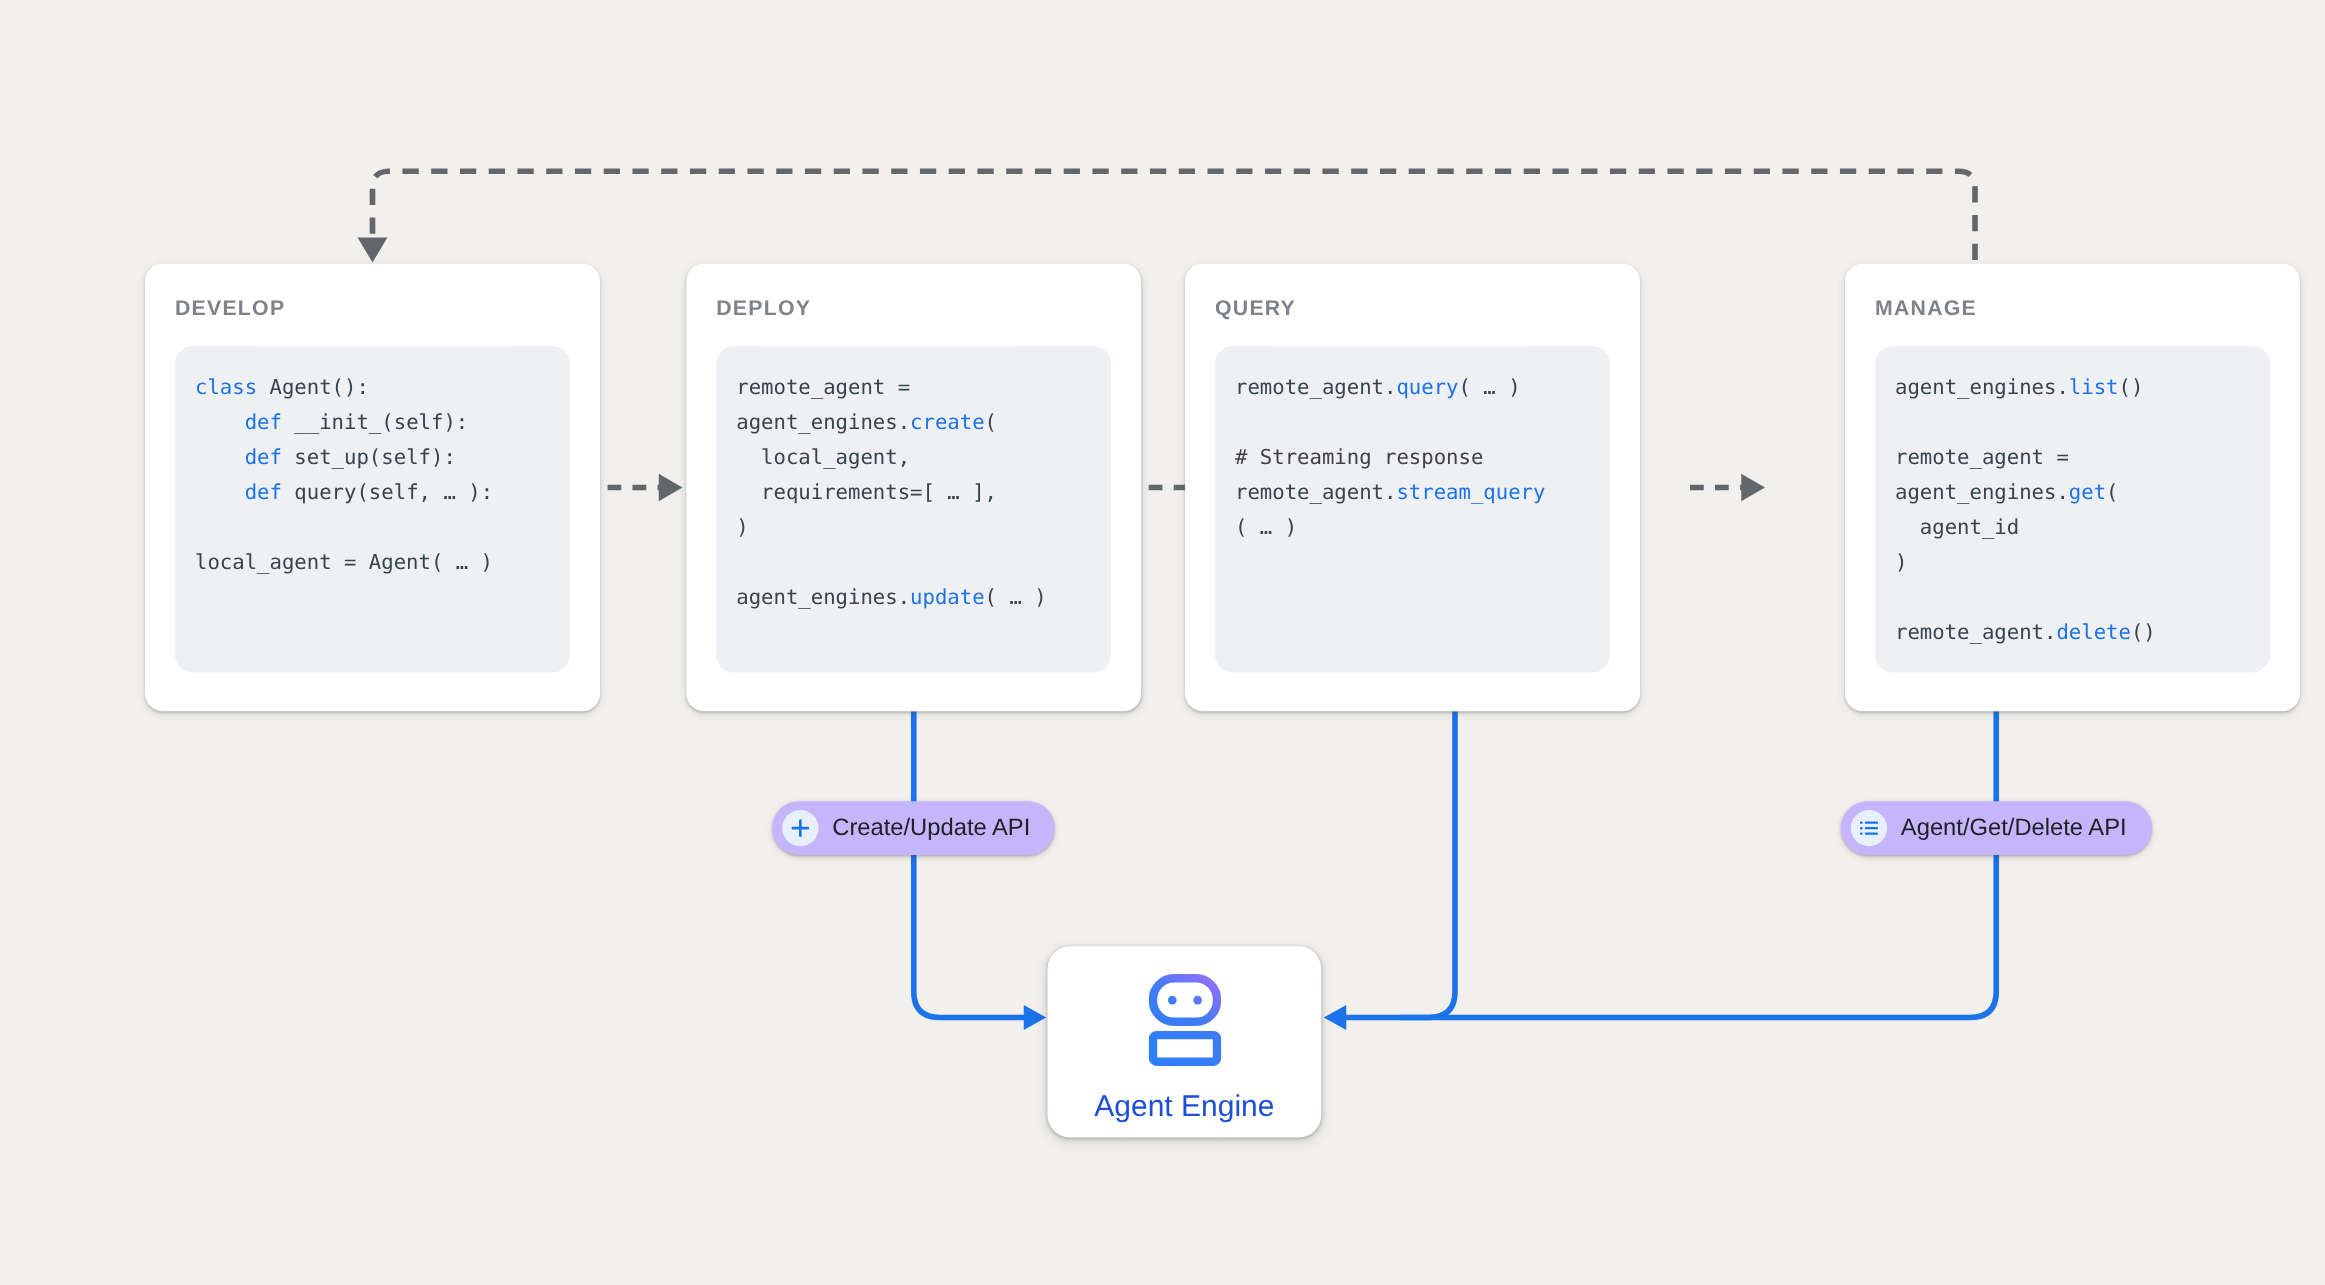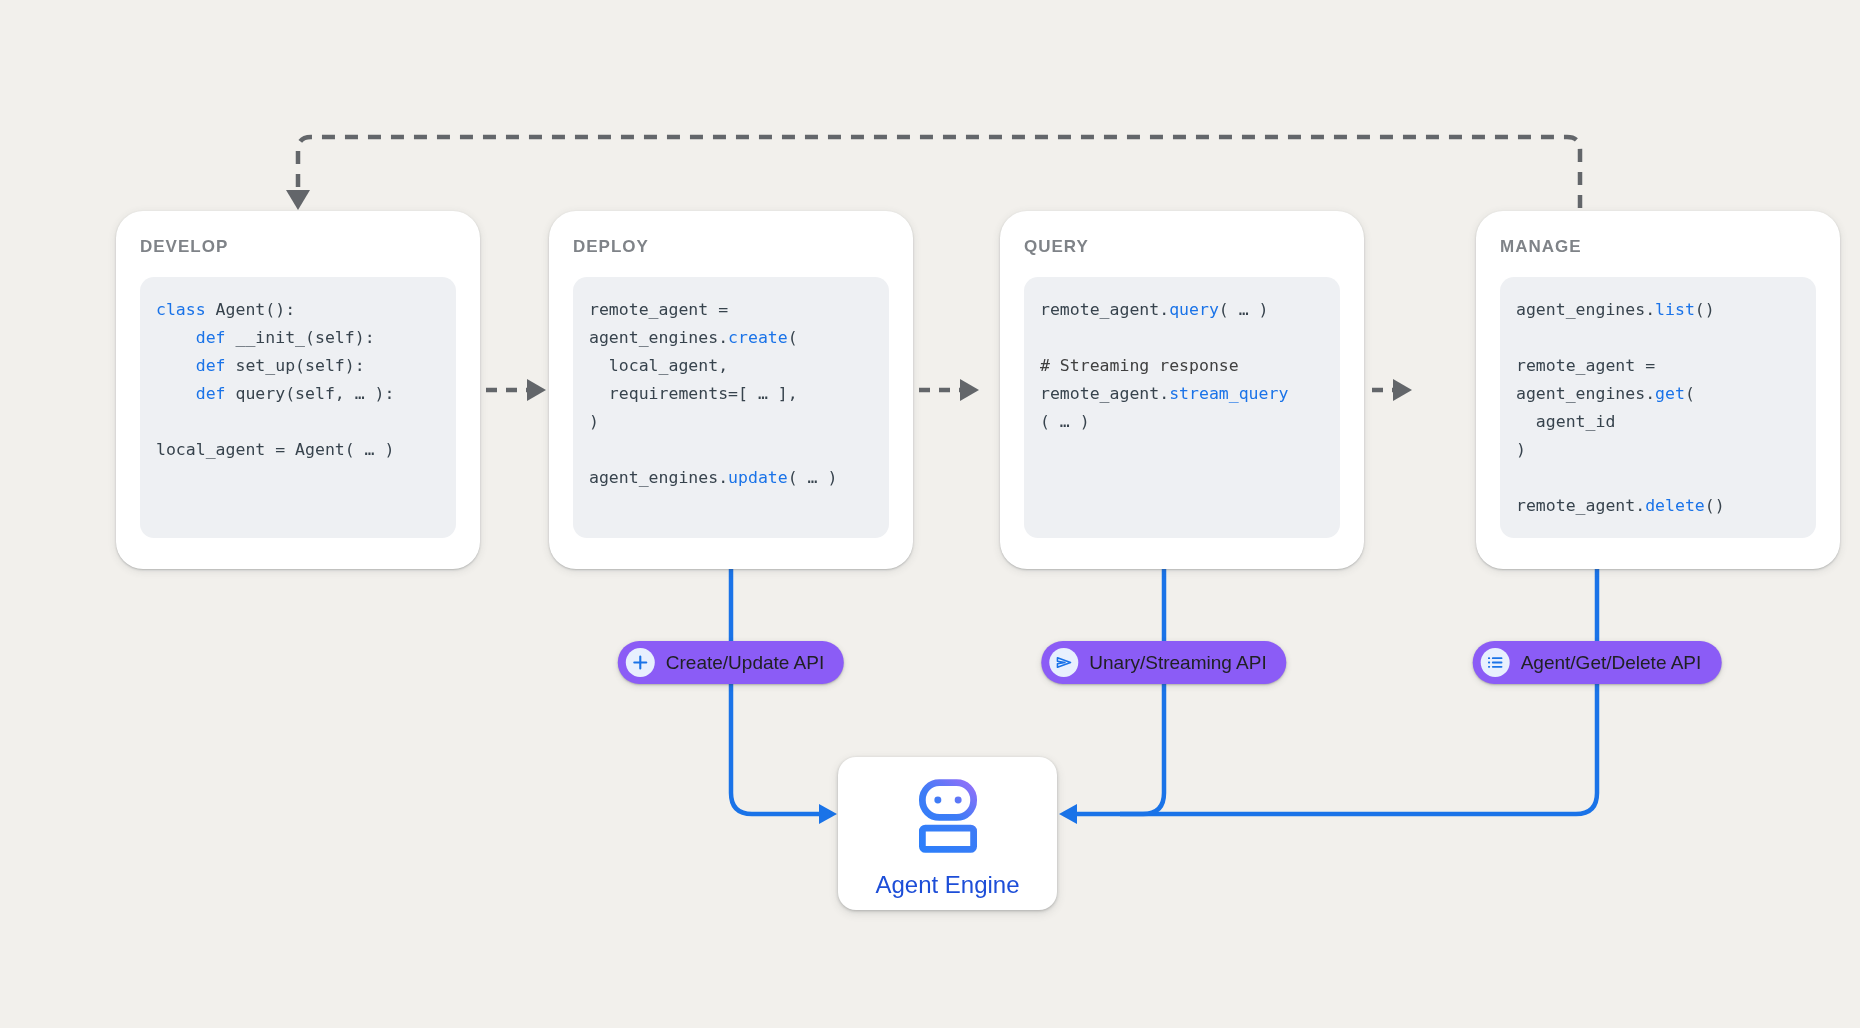--- a/index.html
+++ b/index.html
@@ -12,21 +12,21 @@
   #canvas { position: absolute; inset: 0; width: 1860px; height: 1028px; }
 
   
   #connectors { position: absolute; left: 0; top: 0; width: 1860px; height: 1028px; pointer-events: none; }
 
   
   .card {
     position: absolute;
     top: 211px; width: 364px; height: 358px;
     background: #ffffff;
-    border-radius: 27px;
+    border-radius: 14px;
     box-shadow: 0 1px 2px rgba(60,64,67,.28), 0 2px 8px rgba(60,64,67,.12);
     padding: 26px 24px 24px 24px;
   }
   .card-title {
     font-size: 17px; font-weight: bold; letter-spacing: 1px;
     color: #7f8388;
   }
   .code-block {
     margin-top: 20px;
     background: #eef0f3;
@@ -42,21 +42,21 @@
   }
   .code-line { min-height: 28px; }
   .kw { color: #1a73e8; }
   .cm { color: #404040; }
 
   
   .pill {
     position: absolute;
     top: 641px; height: 43px;
     transform: translateX(-50%);
-    background: #8b5cf6;
+    background: #c4b5fd;
     border-radius: 999px;
     box-shadow: 0 1px 2px rgba(60,64,67,.3), 0 2px 6px rgba(60,64,67,.15);
     display: flex; align-items: center;
     padding: 0 20px 0 8px; gap: 11px;
     white-space: nowrap;
   }
   .pill-icon-circle {
     width: 29px; height: 29px; border-radius: 50%;
     background: #e8f0fe;
     display: flex; align-items: center; justify-content: center;
@@ -110,47 +110,39 @@
   <div class="card" style="left:116px">
     <div class="card-title">DEVELOP</div>
     <div class="code-block"><div class="code-line"><span class="kw">class</span><span> Agent():</span></div><div class="code-line"><span>    </span><span class="kw">def</span><span> __init_(self):</span></div><div class="code-line"><span>    </span><span class="kw">def</span><span> set_up(self):</span></div><div class="code-line"><span>    </span><span class="kw">def</span><span> query(self, … ):</span></div><div class="code-line">&nbsp;</div><div class="code-line"><span>local_agent = Agent( … )</span></div></div>
   </div>
 
   <div class="card" style="left:549px">
     <div class="card-title">DEPLOY</div>
     <div class="code-block"><div class="code-line"><span>remote_agent =</span></div><div class="code-line"><span>agent_engines.</span><span class="kw">create</span><span>(</span></div><div class="code-line"><span>  local_agent,</span></div><div class="code-line"><span>  requirements=[ … ],</span></div><div class="code-line"><span>)</span></div><div class="code-line">&nbsp;</div><div class="code-line"><span>agent_engines.</span><span class="kw">update</span><span>( … )</span></div></div>
   </div>
 
-  <div class="card" style="left:1000px">
+  <div class="card" style="left:948px">
     <div class="card-title">QUERY</div>
     <div class="code-block"><div class="code-line"><span>remote_agent.</span><span class="kw">query</span><span>( … )</span></div><div class="code-line">&nbsp;</div><div class="code-line"><span class="cm"># Streaming response</span></div><div class="code-line"><span>remote_agent.</span><span class="kw">stream_query</span></div><div class="code-line"><span>( … )</span></div></div>
   </div>
 
   <div class="card" style="left:1476px">
     <div class="card-title">MANAGE</div>
     <div class="code-block"><div class="code-line"><span>agent_engines.</span><span class="kw">list</span><span>()</span></div><div class="code-line">&nbsp;</div><div class="code-line"><span>remote_agent =</span></div><div class="code-line"><span>agent_engines.</span><span class="kw">get</span><span>(</span></div><div class="code-line"><span>  agent_id</span></div><div class="code-line"><span>)</span></div><div class="code-line">&nbsp;</div><div class="code-line"><span>remote_agent.</span><span class="kw">delete</span><span>()</span></div></div>
   </div>
 
   <div class="pill" style="left:731px">
     <span class="pill-icon-circle">
       <svg width="17" height="17" viewBox="0 0 17 17">
         <path d="M8.5 2.5 V14.5 M2.5 8.5 H14.5" stroke="#1a73e8" stroke-width="2.1" stroke-linecap="round" fill="none"></path>
       </svg>
     </span>
     <span class="pill-label">Create/Update API</span>
   </div>
 
-  <div class="pill" style="left:1164px">
-    <span class="pill-icon-circle">
-      <svg width="19" height="19" viewBox="0 0 24 24">
-        <path d="M4 6 L20.5 12 L4 18 L4 13.6 L13.5 12 L4 10.4 Z" fill="none" stroke="#1a73e8" stroke-width="2" stroke-linejoin="round"></path>
-      </svg>
-    </span>
-    <span class="pill-label">Unary/Streaming API</span>
-  </div>
 
   <div class="pill" style="left:1597px">
     <span class="pill-icon-circle">
       <svg width="19" height="19" viewBox="0 0 24 24">
         <g stroke="#1a73e8" stroke-width="2.4" stroke-linecap="round">
           <path d="M4 6.5 h0.5 M9 6.5 h11"></path>
           <path d="M4 12 h0.5 M9 12 h11"></path>
           <path d="M4 17.5 h0.5 M9 17.5 h11"></path>
         </g>
       </svg>

